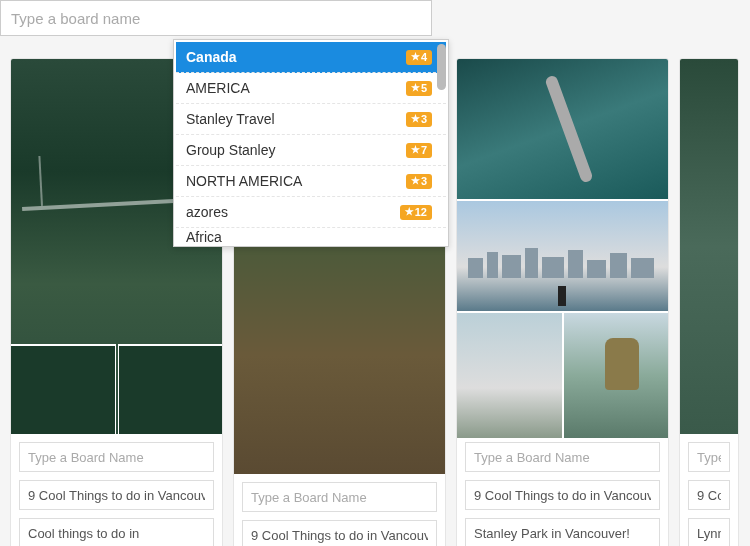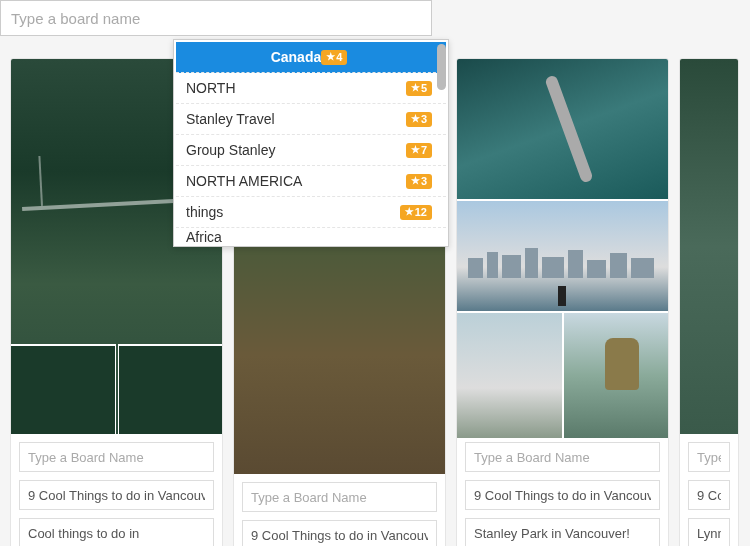--- a/index.html
+++ b/index.html
@@ -67,21 +67,20 @@
     font-size: 14px;
     color: #333;
     cursor: pointer;
     border-bottom: 1px dashed #e5e5e5;
   }
   .dd-item:last-child { border-bottom: none; }
   .dd-item.selected {
     background: #1a8be0;
     color: #fff;
     font-weight: 600;
-    justify-content: center;
   }
   .dd-item.cut { padding-bottom: 8px; height: 18px; overflow: hidden; border-bottom: none;}
   .badge {
     background: #f5a623;
     color: #fff;
     font-weight: 700;
     font-size: 11px;
     padding: 2px 5px;
     border-radius: 3px;
     display: inline-flex;
@@ -202,37 +201,37 @@
 </div>
 
 <div class="dropdown">
   <div class="dropdown-scroll"></div>
   <div id="dd-list">
       <div class="dd-item selected">
         <span>Canada</span>
         <span class="badge"><span class="star">★</span>4</span>
       </div>
       <div class="dd-item">
-        <span>NORTH</span>
+        <span>AMERICA</span>
         <span class="badge"><span class="star">★</span>5</span>
       </div>
       <div class="dd-item">
         <span>Stanley Travel</span>
         <span class="badge"><span class="star">★</span>3</span>
       </div>
       <div class="dd-item">
         <span>Group Stanley</span>
         <span class="badge"><span class="star">★</span>7</span>
       </div>
       <div class="dd-item">
         <span>NORTH AMERICA</span>
         <span class="badge"><span class="star">★</span>3</span>
       </div>
       <div class="dd-item">
-        <span>things</span>
+        <span>azores</span>
         <span class="badge"><span class="star">★</span>12</span>
       </div>
       <div class="dd-item cut">
         <span>Africa</span>
       </div>
     </div>
 </div>
 
 <div class="cards-row">
 

